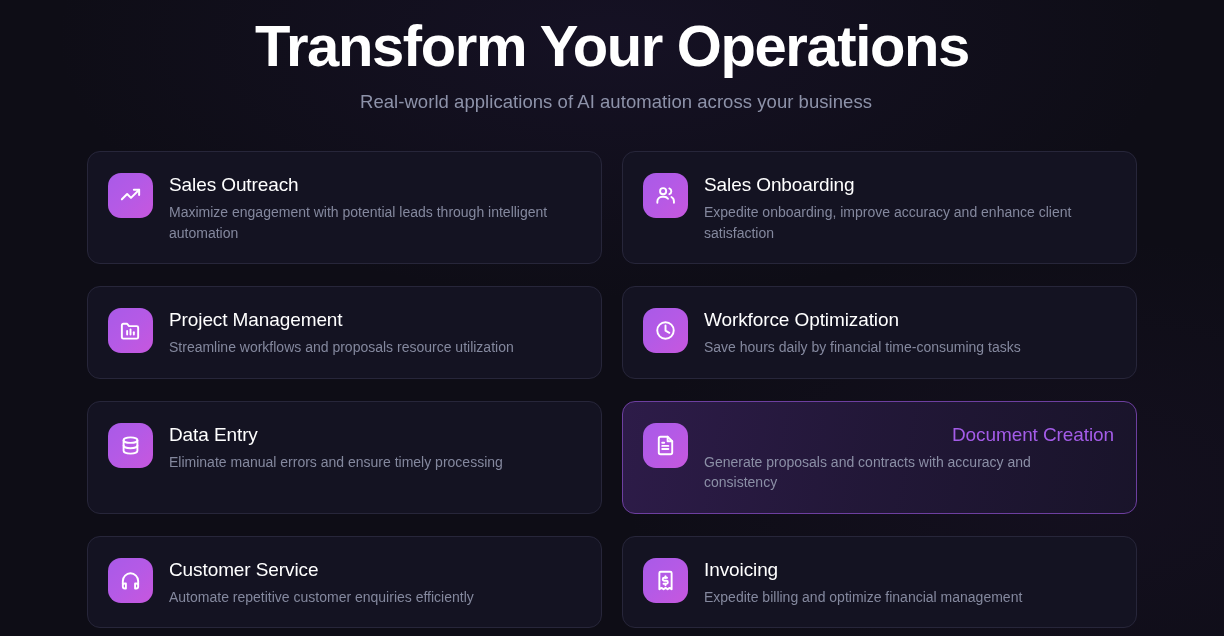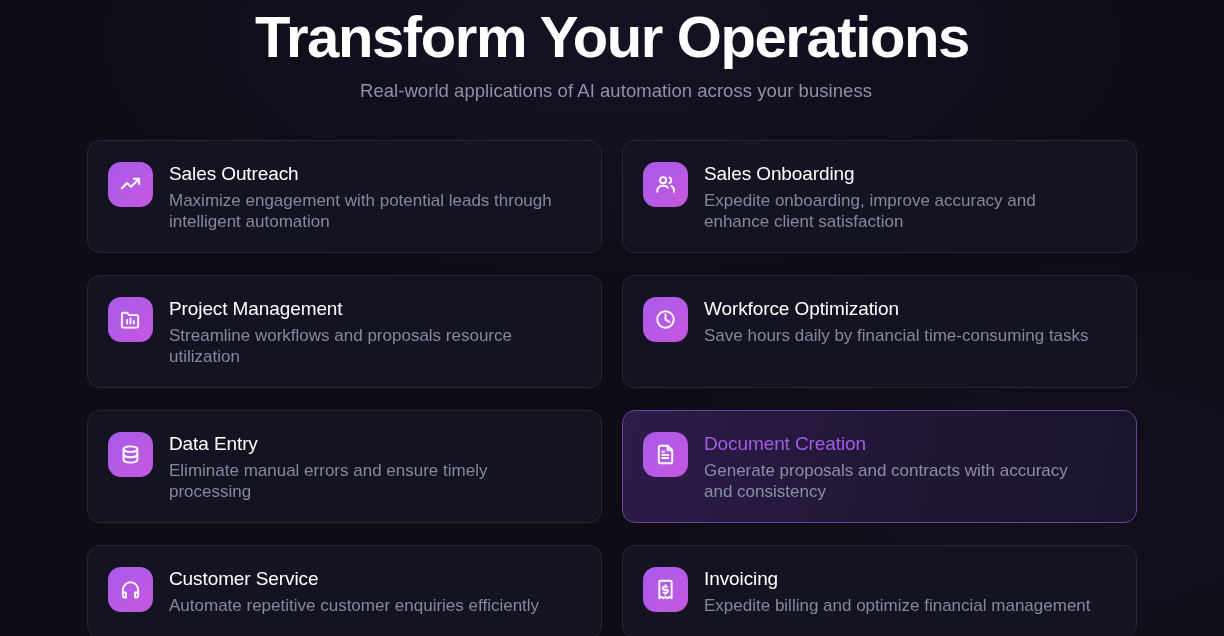--- a/index.html
+++ b/index.html
@@ -25,21 +25,21 @@
       #0e0d16;
     overflow: hidden;
   }
 
   
   .hero {
     padding-top: 2px;
     text-align: center;
   }
   .hero-title {
-    margin: 3px;
+    margin: 12px;
     font-size: 58px;
     line-height: 64px;
     font-weight: 700;
     letter-spacing: -1.4px;
     color: #ffffff;
   }
   .hero-sub {
     margin: 10px 0 0 8px;
     font-size: 18.5px;
     line-height: 24px;
@@ -102,24 +102,24 @@
     padding-top: 1px;
   }
   .card-title {
     font-size: 19px;
     line-height: 24px;
     font-weight: 400;
     color: #ffffff;
     letter-spacing: -0.1px;
     margin: 0 0 5px 0;
   }
-  .card.is-active .card-title { color: #a45ce8; }
+  .card.is-active .card-title { color: #a45ce8; text-align: right; }
 
   .card-desc {
-    font-size: 17px;
+    font-size: 14px;
     line-height: 20.5px;
     font-weight: 400;
     color: #84889e;
     margin: 0;
     max-width: 395px;
   }
   .card.is-active .card-desc { color: #8b8fa6; }
 </style>
 </head>
 <body>

